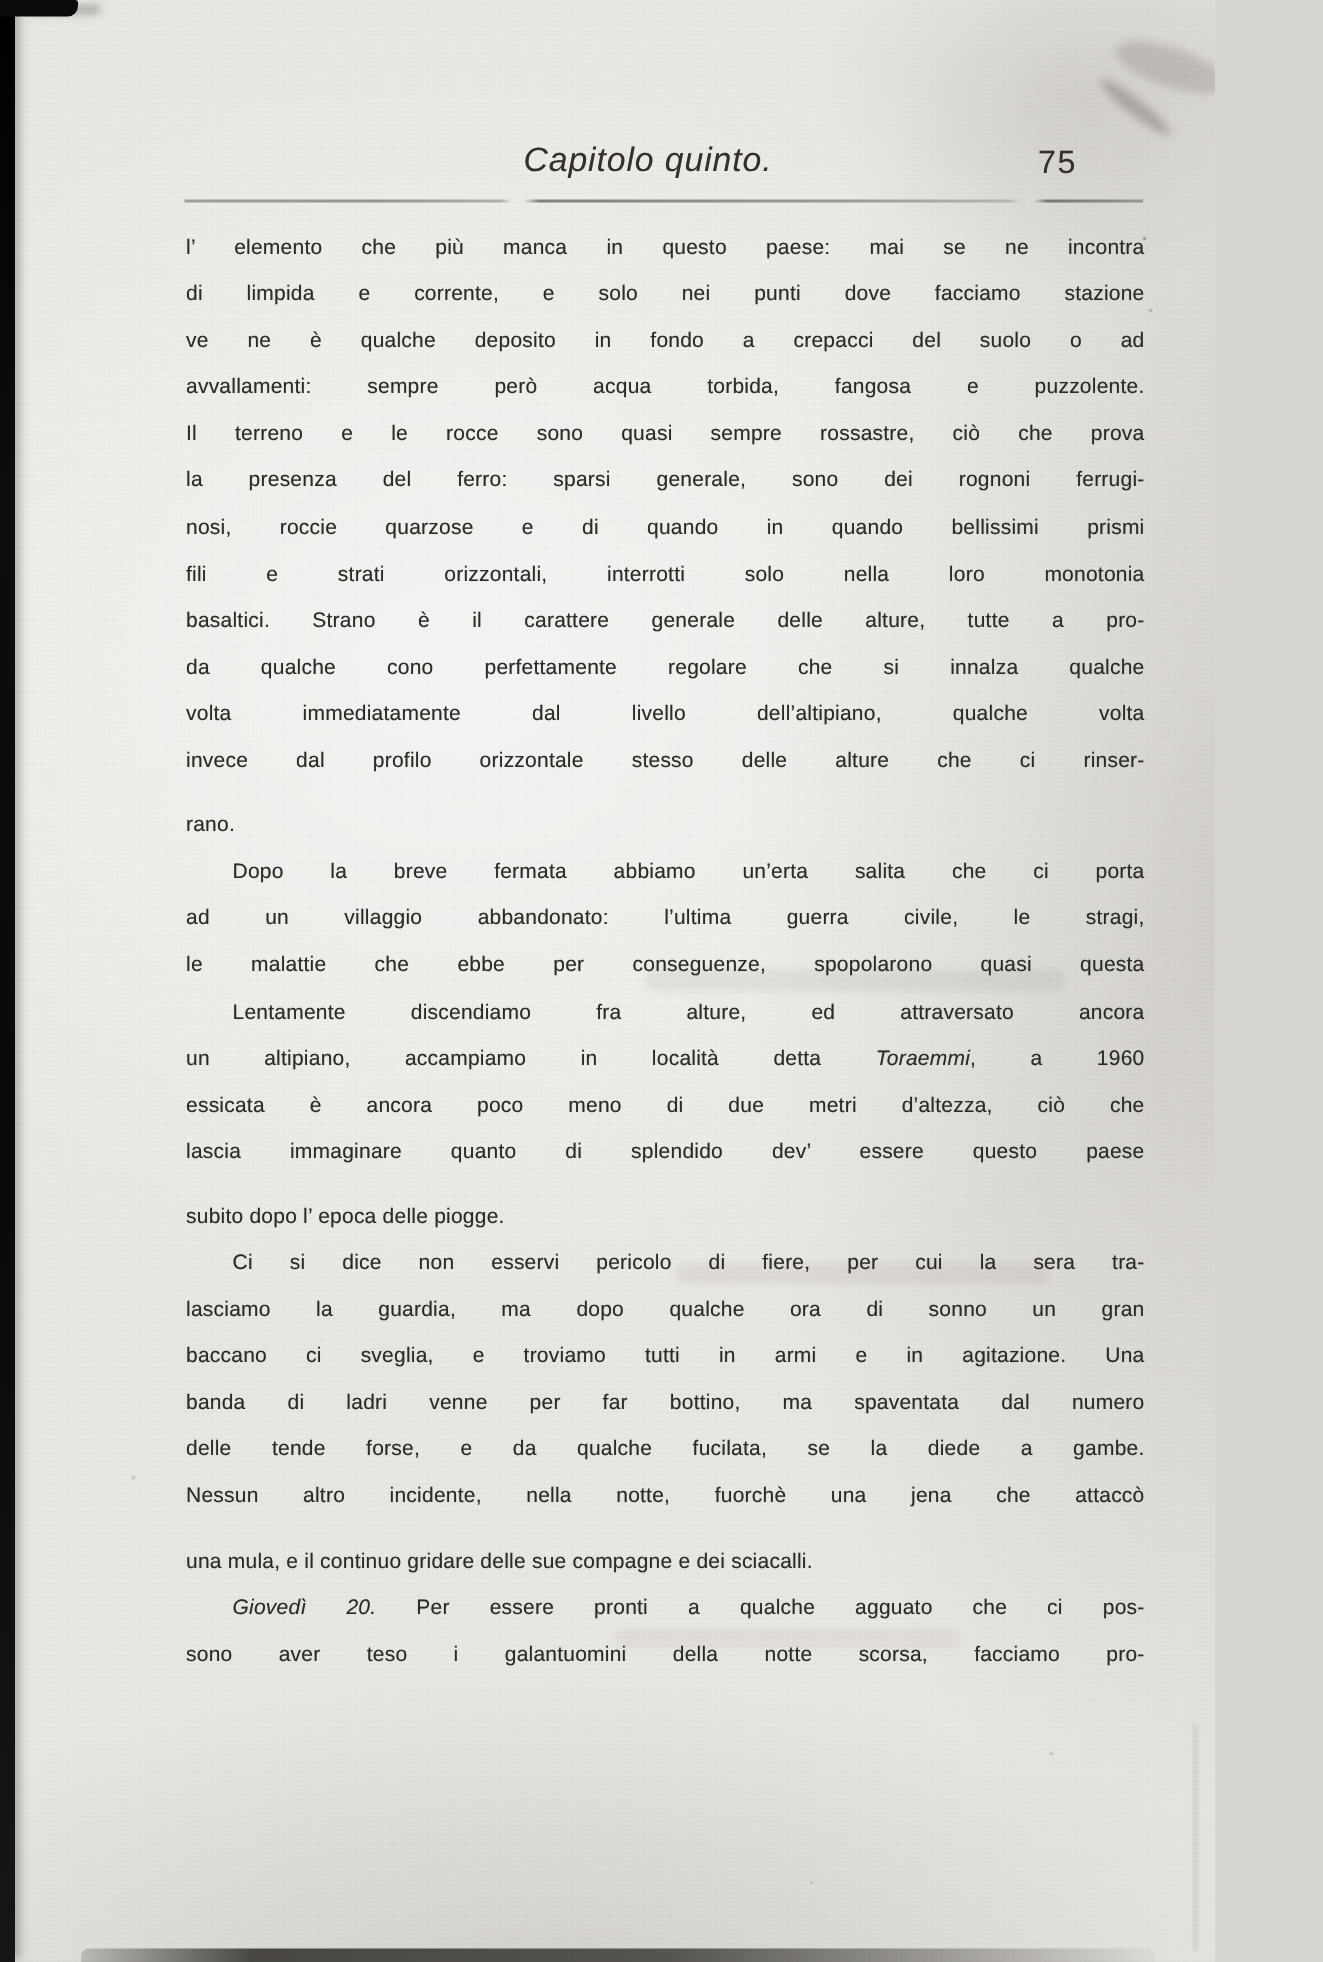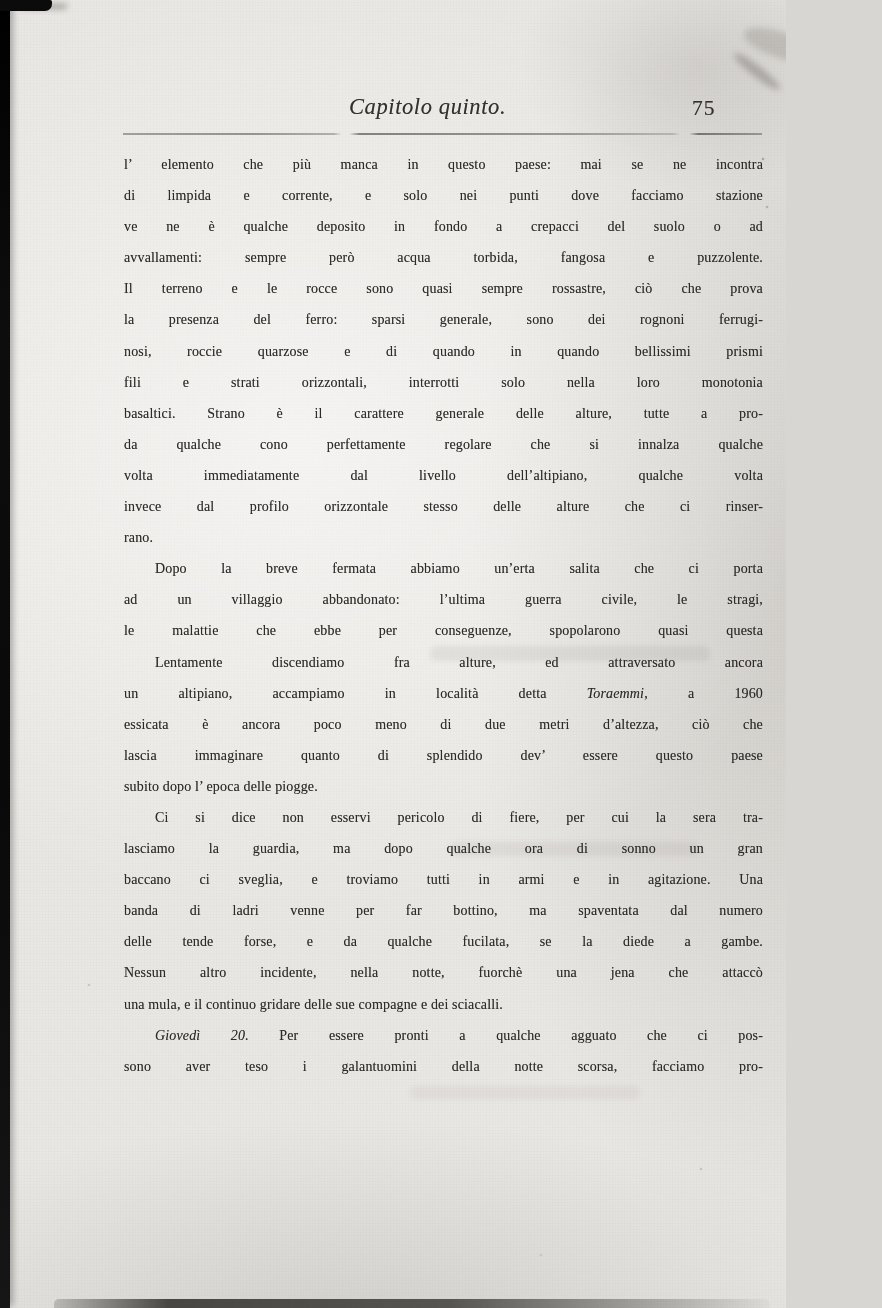--- a/index.html
+++ b/index.html
@@ -7,22 +7,23 @@
   .scan{
     position:relative;width:786px;height:1308px;overflow:hidden;
     background-color:#e9e7e3;
     background-image:
       radial-gradient(ellipse 900px 760px at 38% 34%, rgba(255,255,255,0.55), rgba(255,255,255,0) 62%),
       radial-gradient(ellipse 460px 980px at 101% 45%, rgba(118,113,106,0.22), rgba(118,113,106,0) 70%),
       radial-gradient(ellipse 740px 300px at 45% 102%, rgba(128,124,118,0.22), rgba(128,124,118,0) 72%),
       radial-gradient(ellipse 240px 170px at 89% 5%, rgba(110,105,100,0.16), rgba(110,105,100,0) 75%),
       repeating-linear-gradient(0deg, rgba(0,0,0,0.012) 0 1px, rgba(0,0,0,0) 1px 3px),
       repeating-linear-gradient(90deg, rgba(0,0,0,0.012) 0 1px, rgba(0,0,0,0) 1px 3px);
-    font-family:Liberation Serif, serif;
+    font-family:Liberation Sans, sans-serif;
     color:#2e2c29;
+    padding-left:24px;
   }
   
   .binding-strip{
     position:absolute;left:0;top:0;width:10px;height:1308px;
     background:linear-gradient(to bottom,#000 0%,#0d0d0d 25%,#090909 60%,#161616 100%);
     box-shadow:4px 0 7px -2px rgba(40,38,35,0.45);
   }
   .corner-blot-tl{
     position:absolute;left:0;top:0;width:52px;height:11px;background:#0b0b0b;
     border-radius:0 2px 7px 0;
@@ -79,21 +80,21 @@
       rgba(105,103,99,0.8) 37%, rgba(115,113,109,0.65) 70%, rgba(140,138,134,0.45) 86%,
       rgba(140,138,134,0) 87.2%, rgba(140,138,134,0) 88.6%,
       rgba(95,93,89,0.8) 90%, rgba(110,108,104,0.6) 100%);
   }
   .text-block{
     position:absolute;left:124px;top:149px;width:639px;
     font-size:14px;line-height:31.1px;letter-spacing:0.15px;
     color:#2d2b28;text-shadow:0 0 0.45px rgba(45,42,38,0.42);
   }
   .line{text-align:justify;text-align-last:justify;white-space:normal;}
-  .line.end{text-align-last:left;}
+  .line.end{text-align-last:left;margin-top:12px;}
   .line.indent{text-indent:31px;}
   .line i{font-style:italic;}
 </style>
 </head>
 <body>
 
 <div class="scan">
 
   <div class="binding-strip"></div>
   <div class="corner-blot-tl"></div>

